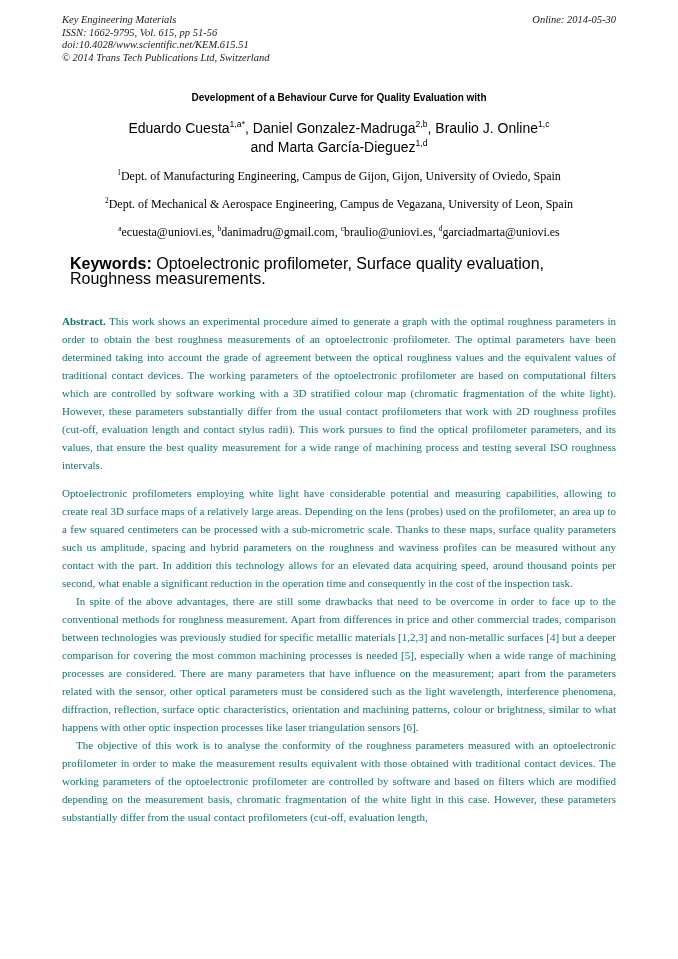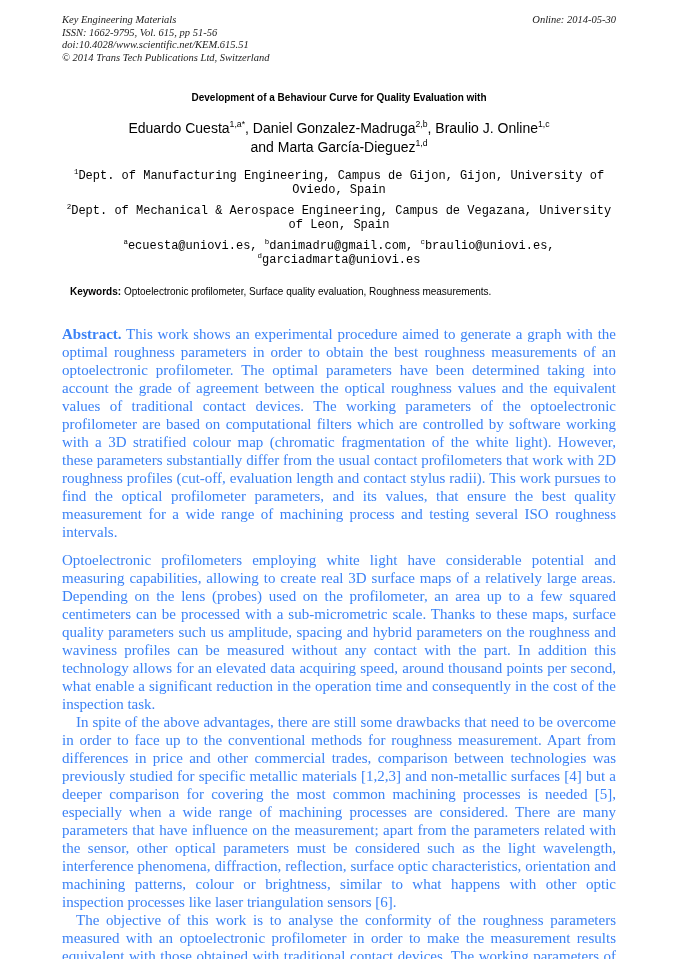--- a/index.html
+++ b/index.html
@@ -27,37 +27,37 @@
   }
   .authors {
     margin-top: 12px; text-align: center;
     font-family: "Liberation Sans", sans-serif;
     font-size: 14px; line-height: 19px; color: #000;
   }
   sup { font-size: 62%; vertical-align: super; line-height: 0; }
   
   .affiliation, .emails {
     text-align: center;
-    font-family: Liberation Mono, monospace;
+    font-family: Liberation Serif, serif;
     font-size: 12px; line-height: 14px; color: #000;
   }
   .affiliation.first { margin-top: 12px; }
-  .affiliation, .emails { margin-top: 7px; }
+  .affiliation, .emails { margin-top: 14px; }
   
   .keywords {
     margin-top: 17px;
     font-family: "Liberation Sans", sans-serif;
-    font-size: 10px; line-height: 15px; color: #000; padding-left: 8px;
+    font-size: 16px; line-height: 15px; color: #000; padding-left: 8px;
   }
   .keywords b { font-weight: bold; }
   
   .abstract-par, .body-par {
     font-family: "Liberation Serif", serif;
-    font-size: 15px; line-height: 18px;
-    text-align: justify; margin: 0; color: #3b82f6;
+    font-size: 11px; line-height: 18px;
+    text-align: justify; margin: 0; color: #0f766e;
   }
   .abstract-par { margin-top: 26px; }
   .abstract-par b, .section-heading { font-weight: bold; }
   .section-heading {
     margin-top: 16px;
     font-family: "Liberation Serif", serif;
     font-size: 13px; line-height: 18px; color: #000;
   }
   .body-par.lead { margin-top: 10px; }
   .body-par.indented { text-indent: 14px; }

